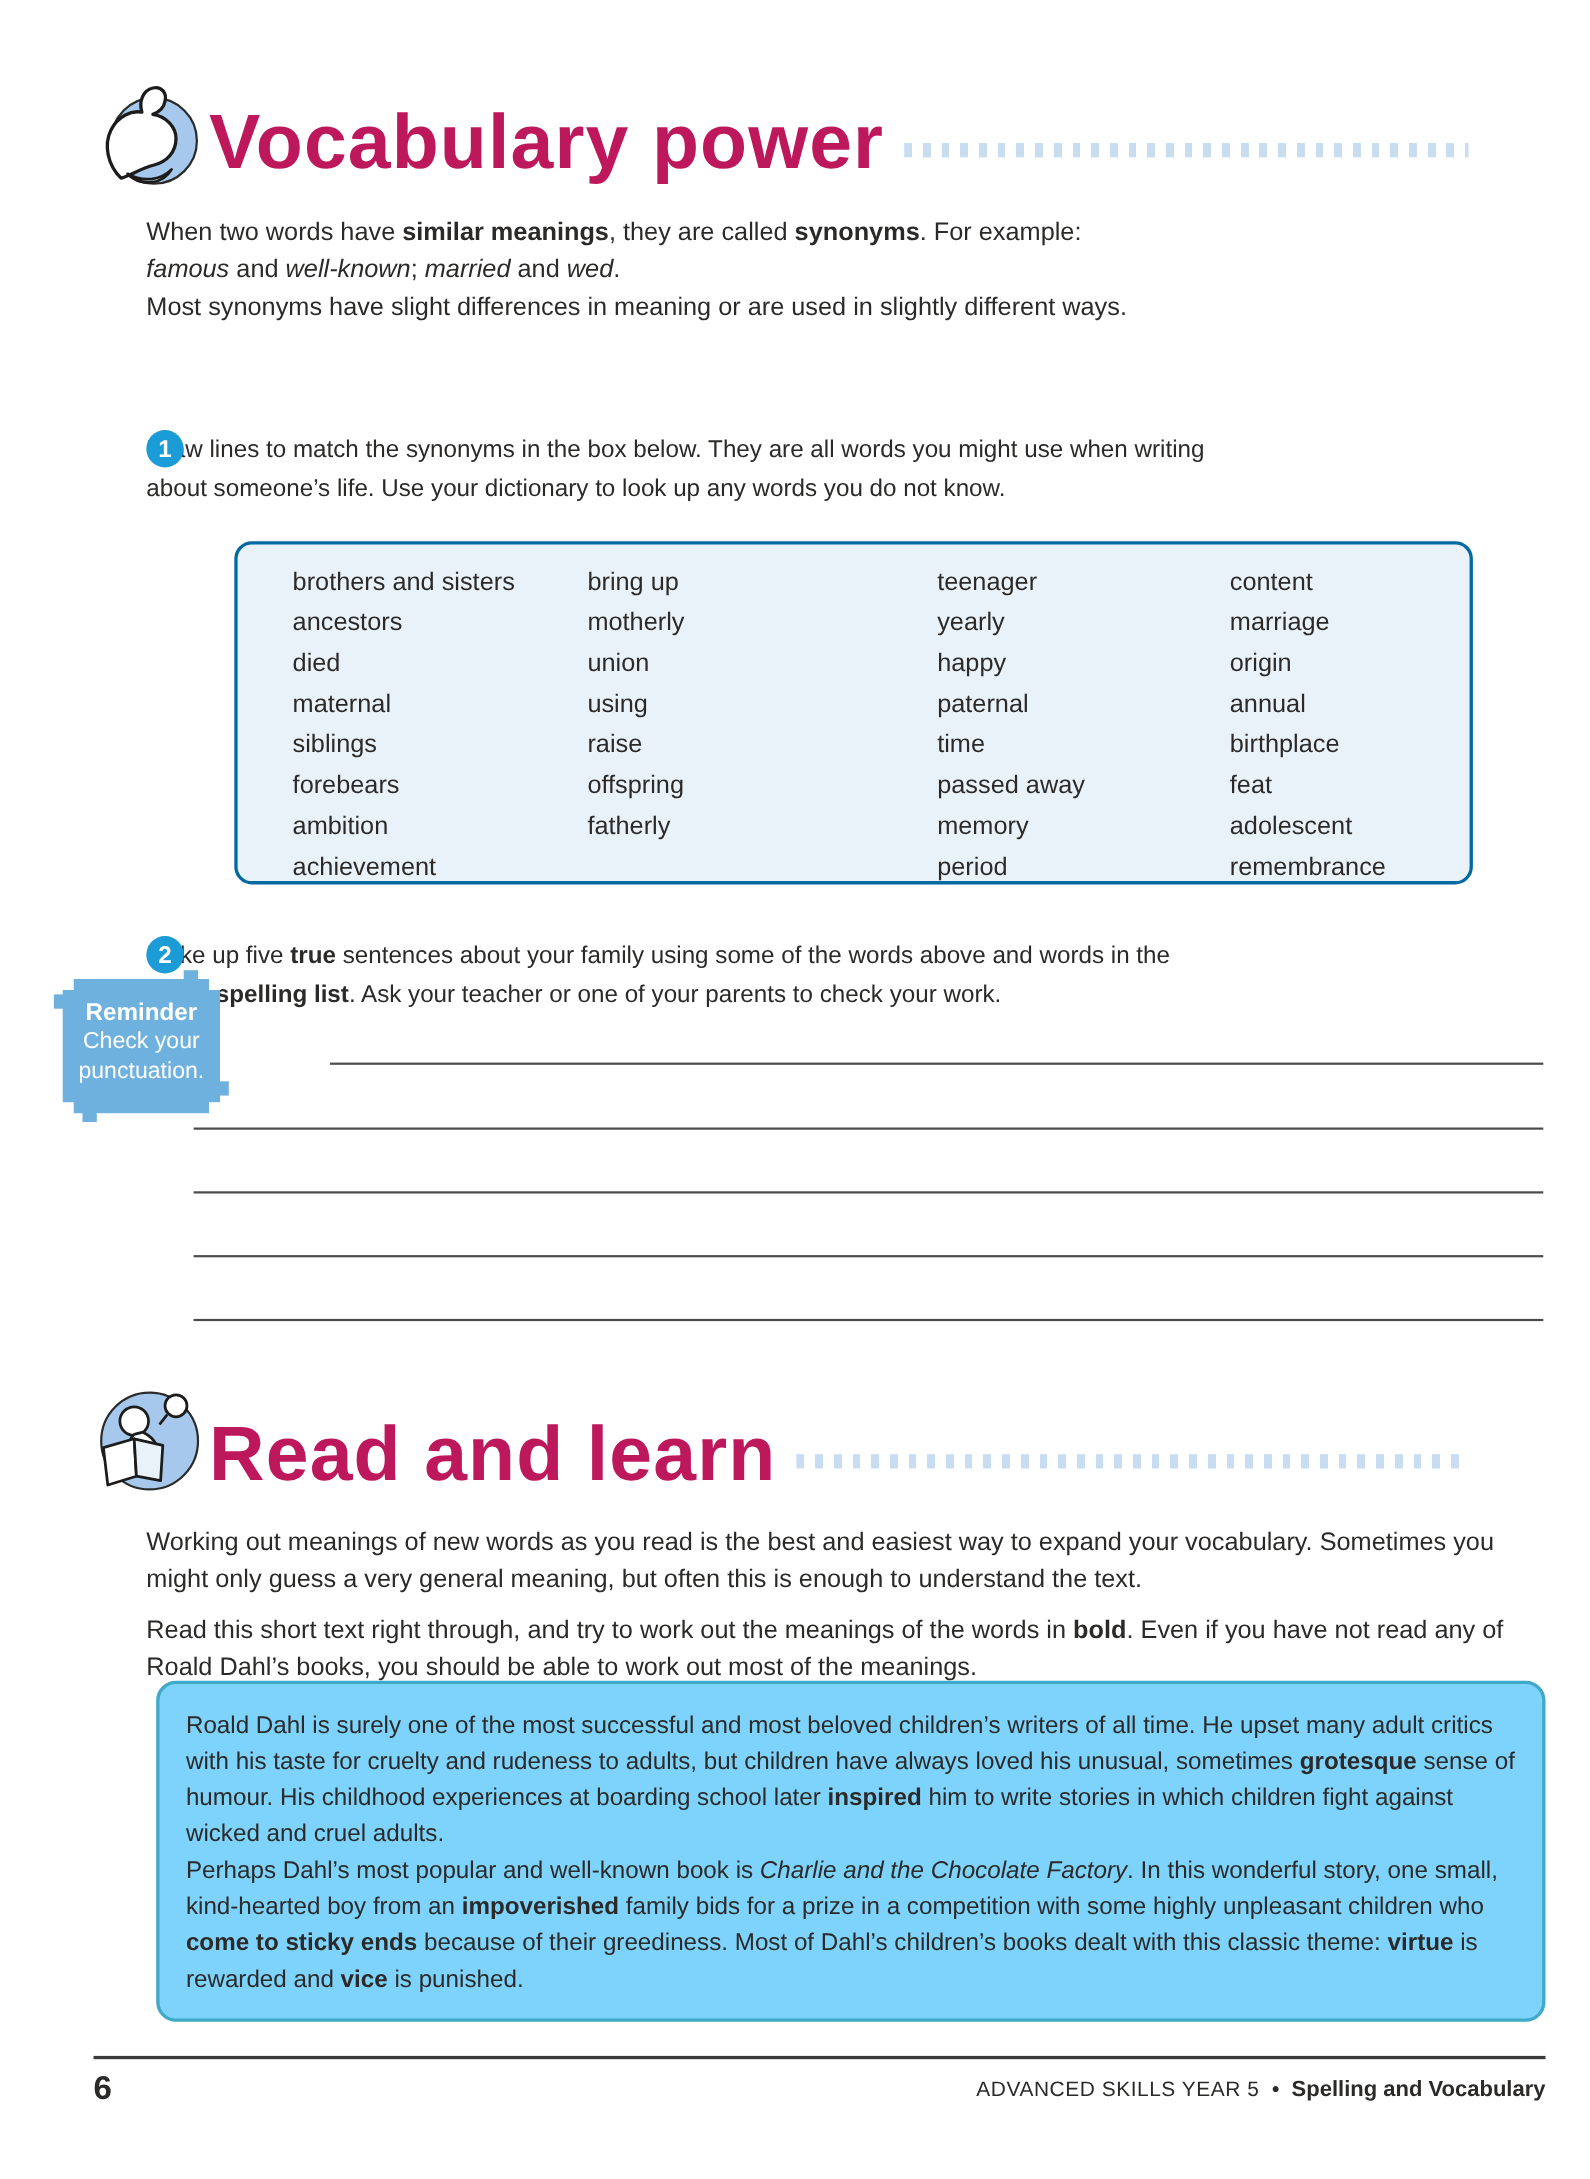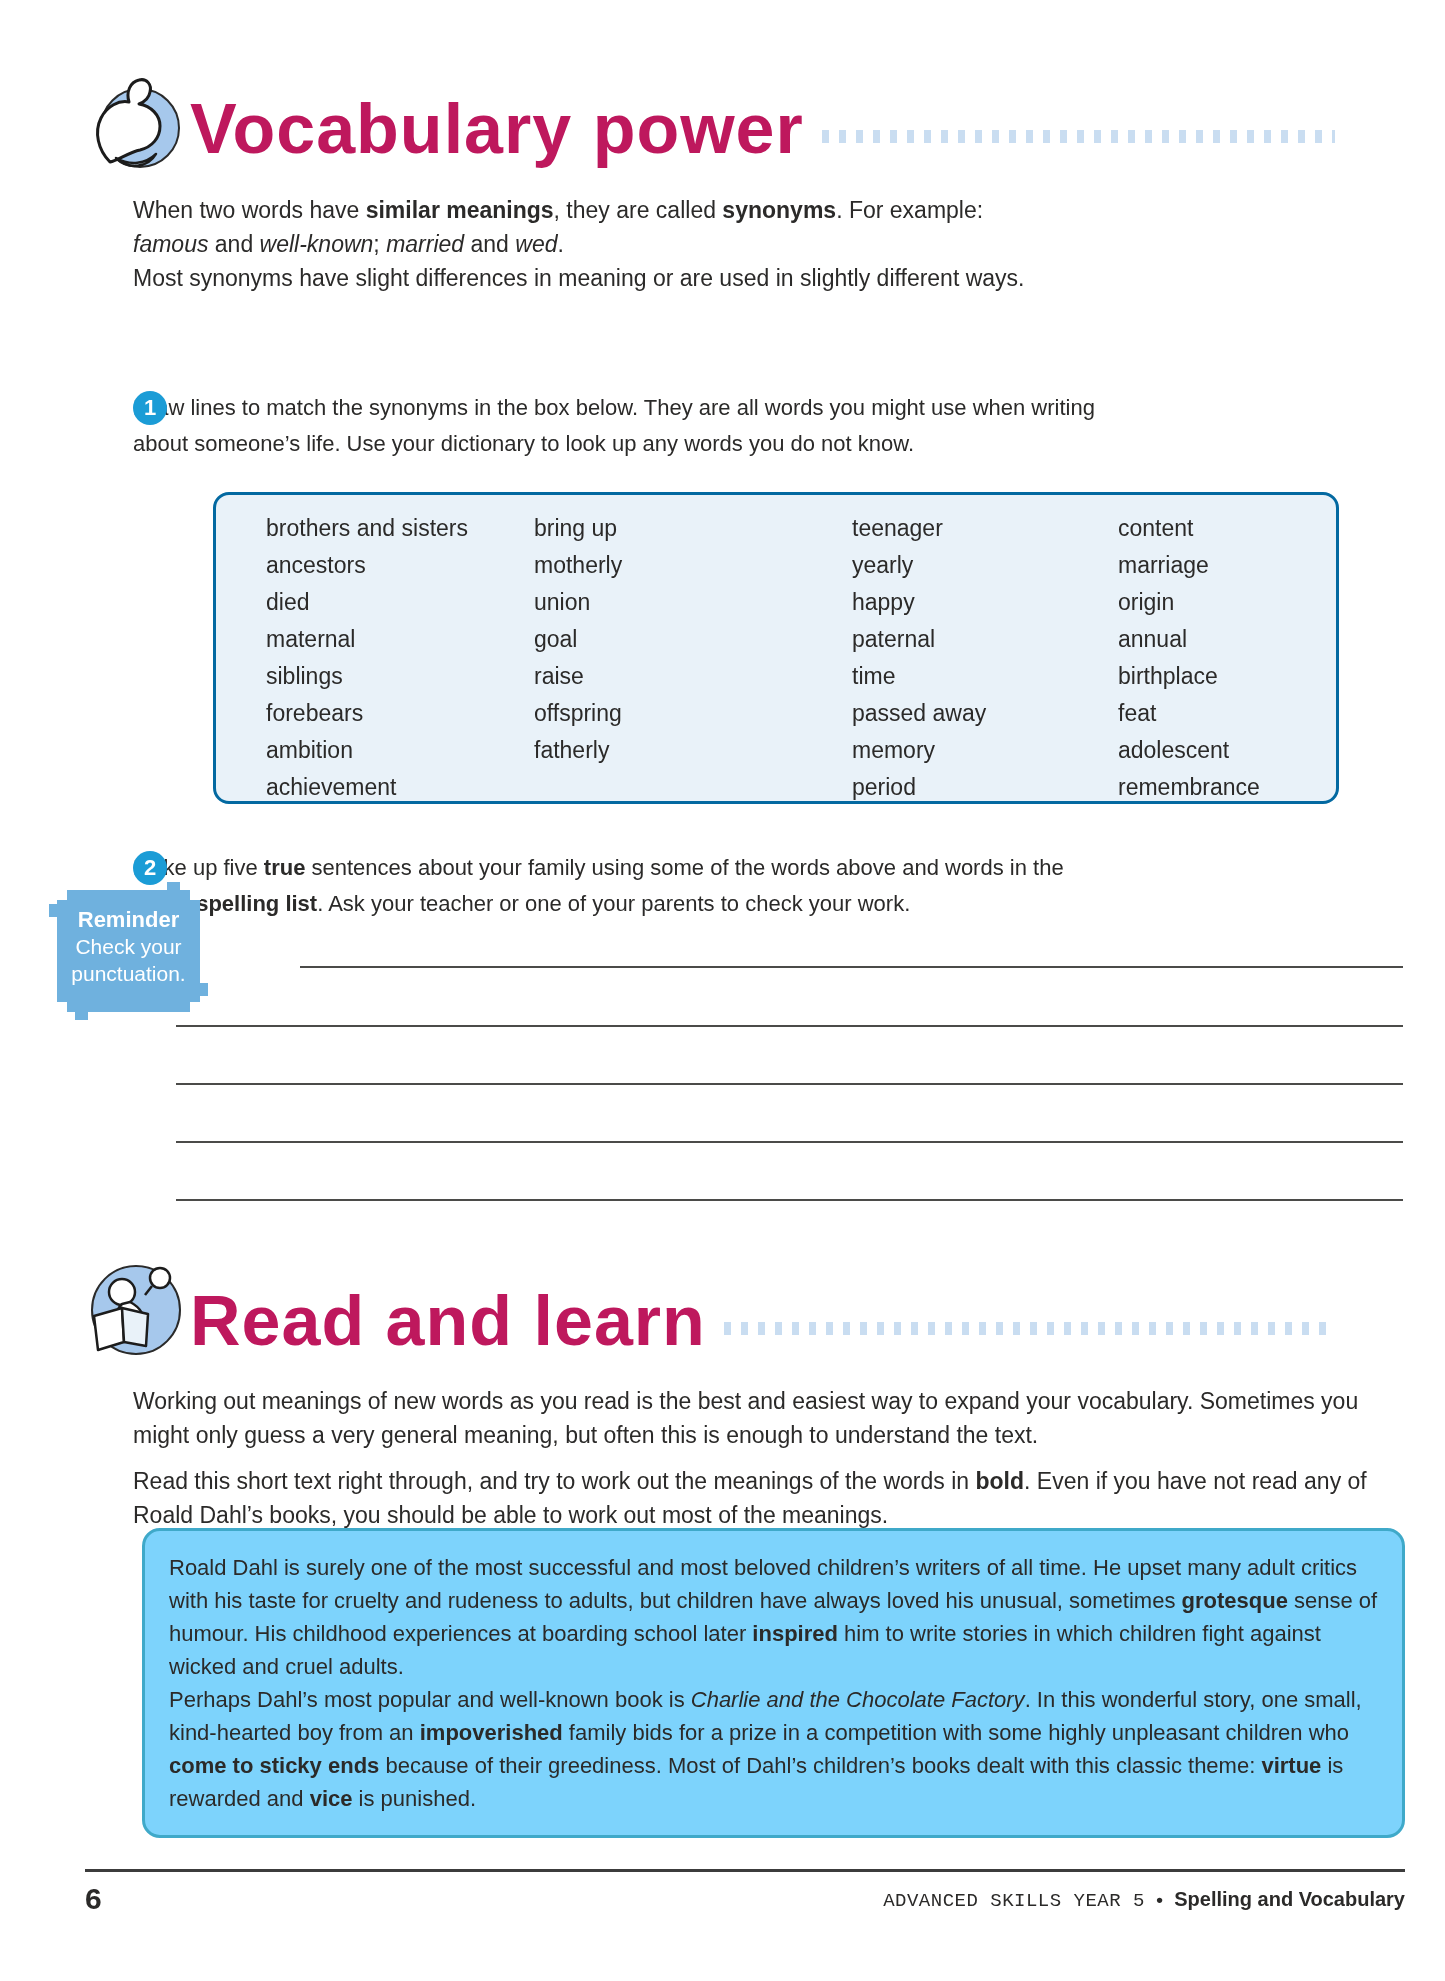--- a/index.html
+++ b/index.html
@@ -57,21 +57,21 @@
   
   .passage-box { position:absolute; left:142px; top:1528px; width:1263px; min-height:310px;
     background:#7dd3fc; border:3px solid #3fa9c9; border-radius:18px; padding:20px 24px 18px 24px; }
   .passage-box p { font-size:22px; line-height:33px; }
   .passage-box p + p { }
 
   
   .footer-rule { position:absolute; left:85px; top:1869px; width:1320px; height:3px; background:#3c3c3c; }
   .page-number { position:absolute; left:85px; top:1882px; font-size:30px; font-weight:bold; }
   .footer-right { position:absolute; right:40px; top:1888px; font-size:19px; white-space:nowrap; }
-  .footer-right .series { letter-spacing:0.5px;font-family:Liberation Mono, monospace; }
+  .footer-right .series { letter-spacing:0.5px; }
   .footer-right .book { font-weight:bold; font-size:20px; }
   .footer-right .sep { font-weight:bold; margin:0 6px; }
 </style>
 </head>
 <body>
 
 <div class="page">
 
   <div class="icon-wrap" style="left:86px; top:70px; width:104px; height:104px;">
     <svg viewBox="0 0 104 104" width="104" height="104">
@@ -105,21 +105,21 @@
       <div>maternal</div>
       <div>siblings</div>
       <div>forebears</div>
       <div>ambition</div>
       <div>achievement</div>
     </div>
     <div class="word-col">
       <div>bring up</div>
       <div>motherly</div>
       <div>union</div>
-      <div>goal</div>
+      <div>using</div>
       <div>raise</div>
       <div>offspring</div>
       <div>fatherly</div>
     </div>
     <div class="word-col">
       <div>teenager</div>
       <div>yearly</div>
       <div>happy</div>
       <div>paternal</div>
       <div>time</div>

